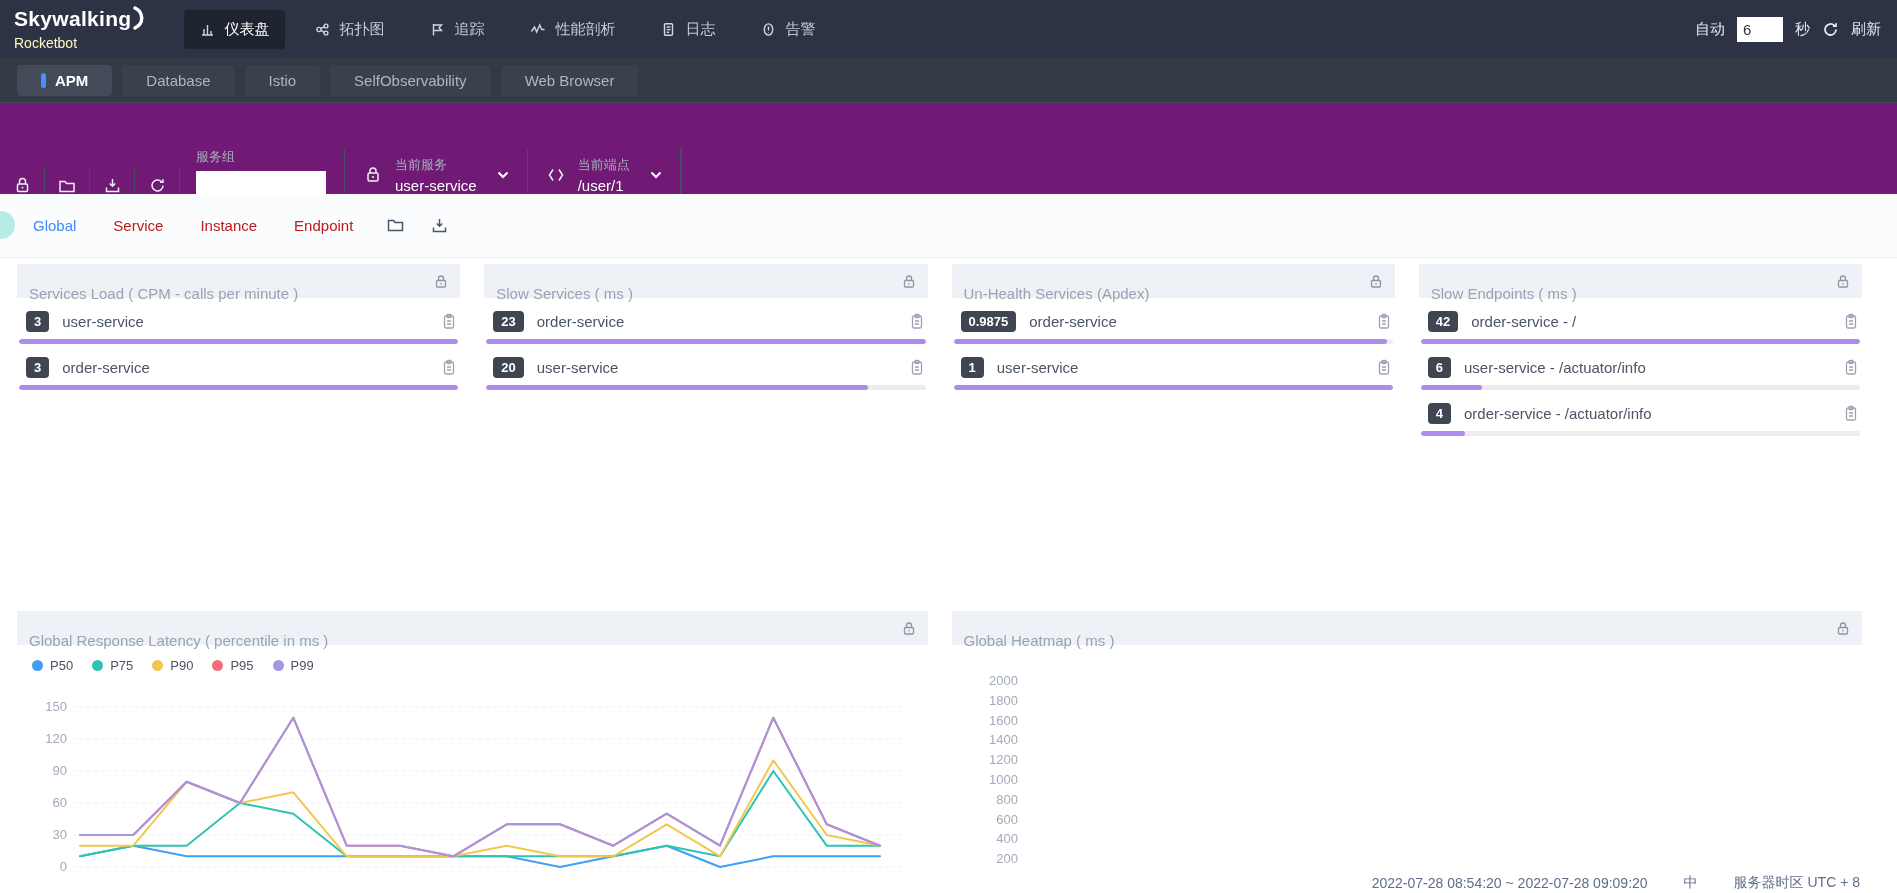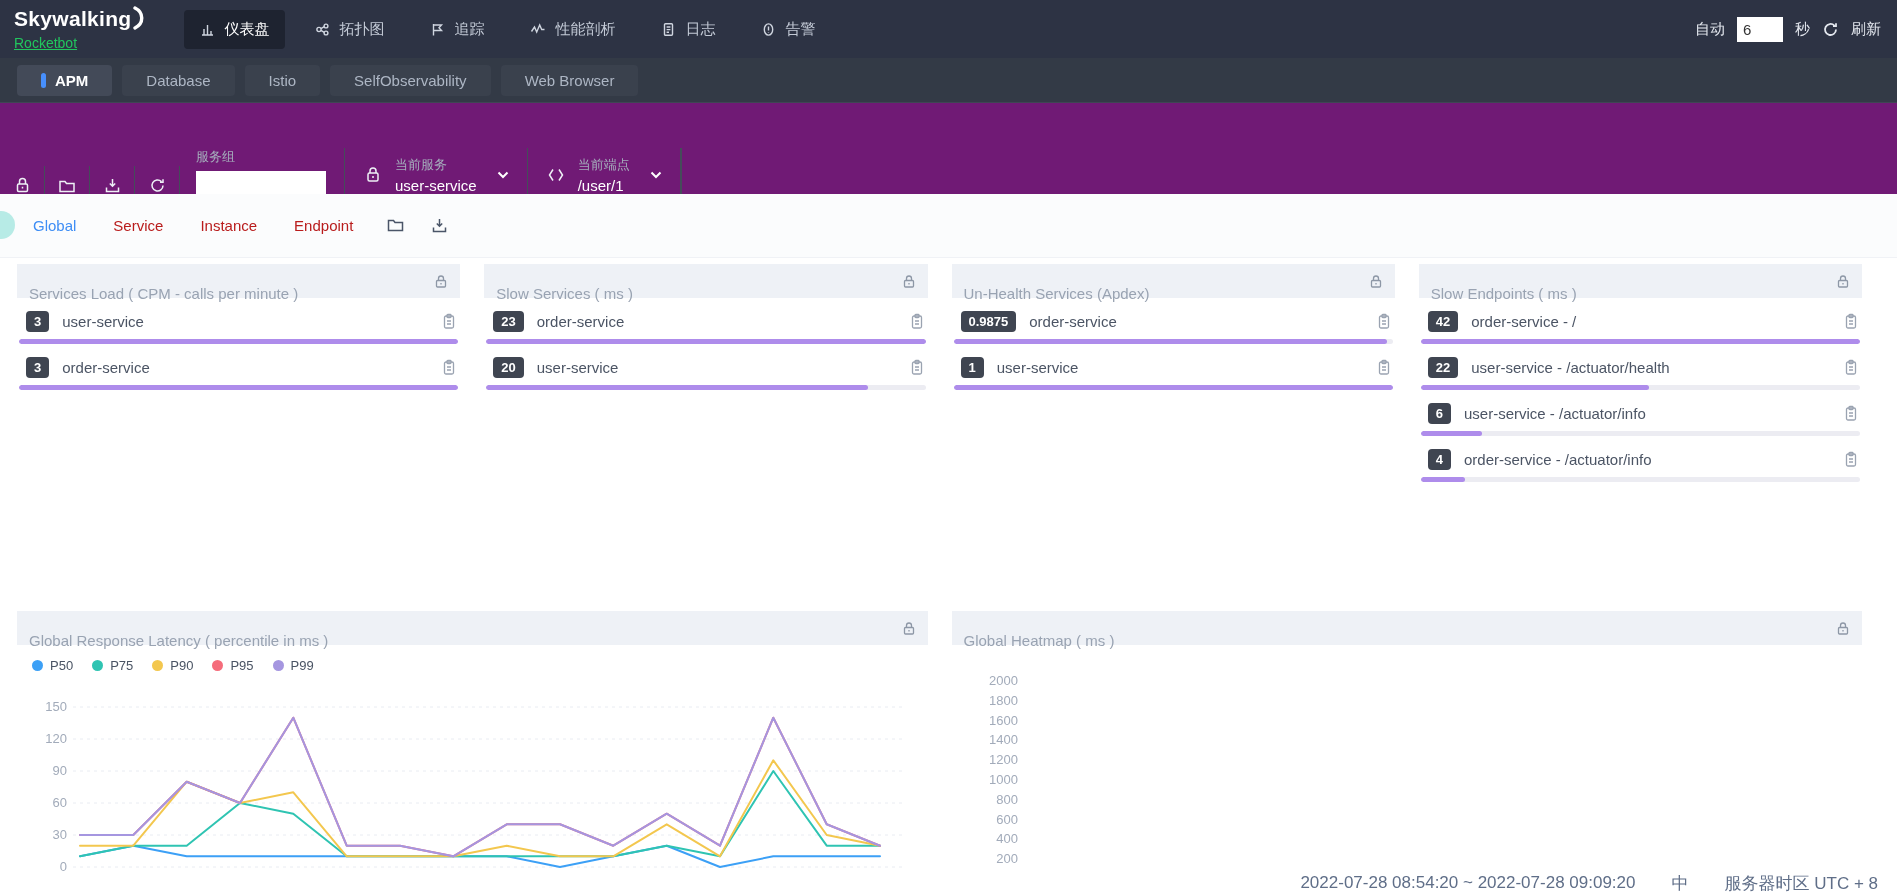--- a/index.html
+++ b/index.html
@@ -7,21 +7,21 @@
   body {
     width:1897px; height:893px; overflow:hidden; background:#fff;
     font-family:"Liberation Sans","DejaVu Sans",sans-serif;
   }
   
   .topnav { height:58px; background:#2d3344; display:flex; align-items:center; color:#dfe4ec; padding:0 16px 0 14px; }
   .brand { display:flex; flex-direction:column; line-height:1.05; margin-right:36px; position:relative; }
   .brand-row { display:flex; align-items:flex-start; }
   .brand-title { font-size:21px; font-weight:bold; color:#fff; letter-spacing:.3px; }
   .brand-swoosh { margin-left:2px; margin-top:-2px; }
-  .brand-sub { font-size:14px; color:#22c55e; margin-top:2px;text-decoration:underline; }
+  .brand-sub { font-size:14px; color:#fef9c3; margin-top:2px; }
   .nav-menu { display:flex; align-items:center; gap:14px; }
   .nav-item { display:flex; align-items:center; gap:9px; padding:10px 16px; border-radius:4px; font-size:15px; color:#c3cad6; cursor:pointer; white-space:nowrap; }
   .nav-item.active { background:#1e2330; color:#fff; }
   .nav-ico svg { display:block; stroke:#cfd5df; fill:none; stroke-width:1.4; }
   .topnav-right { margin-left:auto; display:flex; align-items:center; gap:12px; font-size:15px; color:#e4e8ef; }
   .interval-input { width:46px; height:25px; border:none; background:#fff; color:#333; font-size:15px; padding:2px 6px; outline:none; font-family:inherit; }
   .refresh-ico svg { display:block; stroke:#e4e8ef; fill:none; stroke-width:1.8; }
   
   .dash-tabs { height:44px; background:#333a46; display:flex; align-items:center; padding-left:17px; gap:10px; }
   .dtab { height:31px; padding:0 24px; background:#3a414d; border-radius:4px; color:#adb6c4; font-size:15px; display:flex; align-items:center; gap:9px; cursor:pointer; white-space:nowrap; }
@@ -63,21 +63,21 @@
   .copy-btn svg { display:block; stroke:#9aa3b1; fill:none; stroke-width:1.3; }
   .bar-track { height:5px; background:#ececf2; border-radius:3px; margin:0 2px; overflow:hidden; }
   .bar-fill { height:100%; background:#ae8ceb; border-radius:3px; }
   
   .charts-row { display:grid; grid-template-columns:1fr 1fr; gap:24px; height:280px; }
   .legend { display:flex; gap:19px; align-items:center; height:40px; padding-left:15px; }
   .legend-item { display:flex; align-items:center; gap:7px; font-size:13px; color:#4a5464; cursor:pointer; }
   .legend-dot { width:11px; height:11px; border-radius:50%; }
   svg.chart { display:block; margin-left:8px; }
   
-  .footer { position:fixed; left:0; right:0; bottom:0; height:20px; background:#fff; display:flex; justify-content:flex-end; align-items:center; gap:36px; padding-right:19px; font-size:17px; color:#5f6e88; }
+  .footer { position:fixed; left:0; right:0; bottom:0; height:20px; background:#fff; display:flex; justify-content:flex-end; align-items:center; gap:36px; padding-right:37px; font-size:14px; color:#5f6e88; }
   .footer .lang { cursor:pointer; }
 </style>
 </head>
 <body>
 
 <div class="topnav">
   <div class="brand">
     <div class="brand-row">
       <span class="brand-title">Skywalking</span>
       <span class="brand-swoosh">
@@ -430,36 +430,20 @@
           <span class="copy-btn">
             <svg width="14" height="17" viewBox="0 0 14 17">
                 <rect x="2.5" y="3" width="9" height="12" rx="1.5"></rect>
                 <rect x="5" y="1.5" width="4" height="3" rx=".8"></rect>
                 <path d="M5 8h4M5 11h4"></path>
               </svg>
           </span>
         </div>
         <div class="bar-track">
             <div class="bar-fill" style="width: 100%;"></div>
-          </div>
-      </div>
-      <div class="citem">
-        <div class="citem-row">
-          <span class="badge">22</span>
-          <span class="ci-name">user-service - /actuator/health</span>
-          <span class="copy-btn">
-            <svg width="14" height="17" viewBox="0 0 14 17">
-                <rect x="2.5" y="3" width="9" height="12" rx="1.5"></rect>
-                <rect x="5" y="1.5" width="4" height="3" rx=".8"></rect>
-                <path d="M5 8h4M5 11h4"></path>
-              </svg>
-          </span>
-        </div>
-        <div class="bar-track">
-            <div class="bar-fill" style="width: 52%;"></div>
           </div>
       </div>
       <div class="citem">
         <div class="citem-row">
           <span class="badge">6</span>
           <span class="ci-name">user-service - /actuator/info</span>
           <span class="copy-btn">
             <svg width="14" height="17" viewBox="0 0 14 17">
                 <rect x="2.5" y="3" width="9" height="12" rx="1.5"></rect>
                 <rect x="5" y="1.5" width="4" height="3" rx=".8"></rect>

